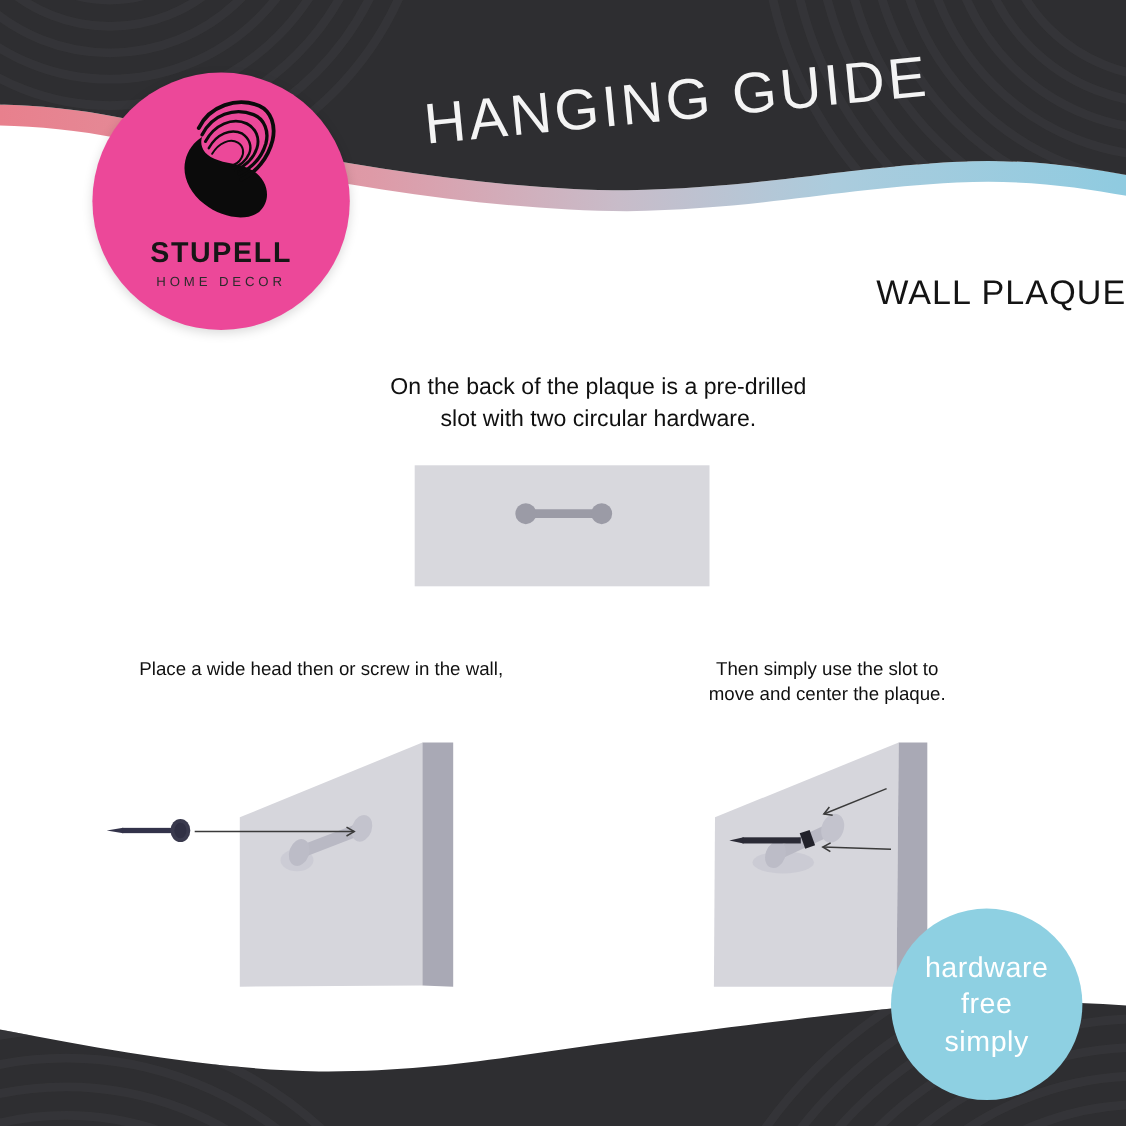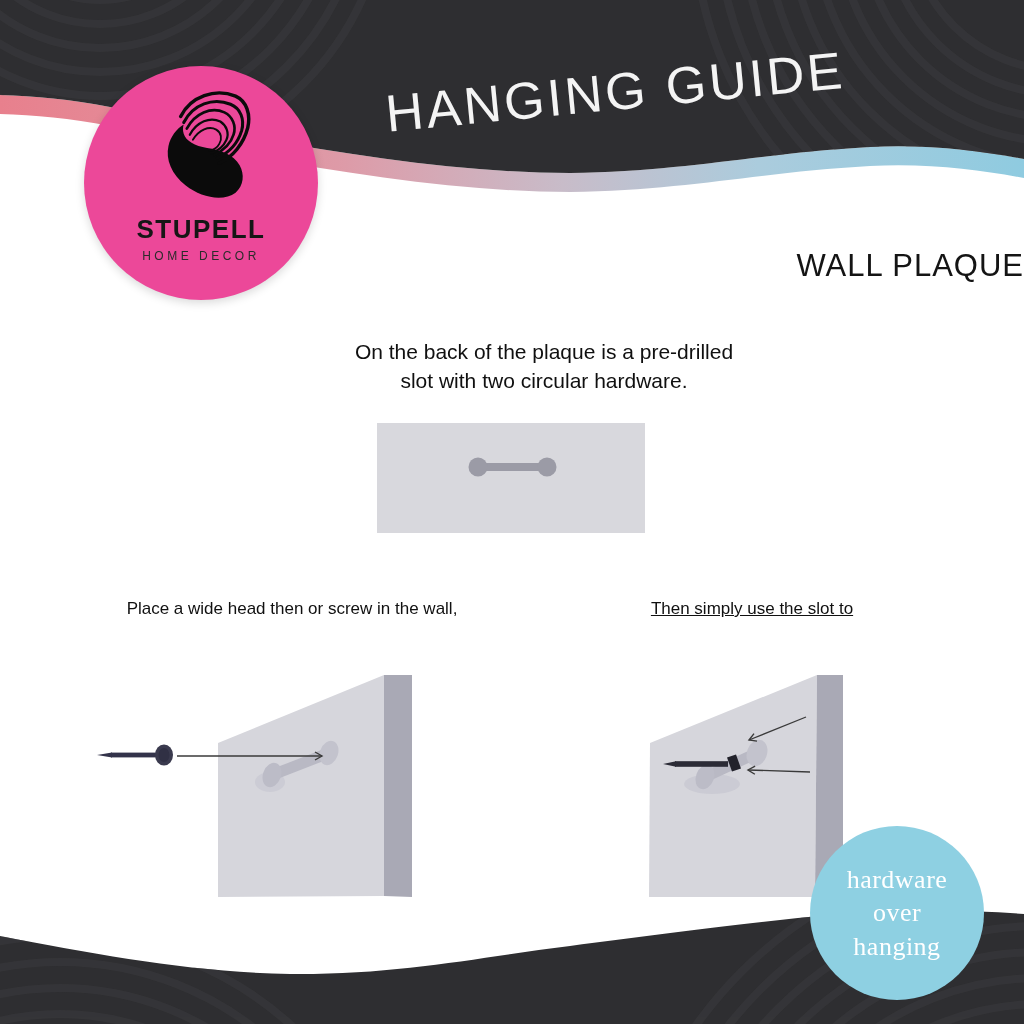--- a/index.html
+++ b/index.html
@@ -23,34 +23,34 @@
   .brand-name{font-size:26px;font-weight:bold;letter-spacing:1.5px;color:#161616;margin-top:2px;}
   .brand-tagline{font-size:12px;letter-spacing:3.5px;color:#2b2b2b;margin-top:4px;}
 
   
   .wall-plaque{left:0;top:248px;width:1024px;text-align:right;font-size:31px;
                letter-spacing:1px;color:#141414;}
   .intro{left:0;top:338px;width:1024px;text-align:center;font-size:21px;
          line-height:1.38;color:#101010;padding-left:32px;}
   .step-text{width:420px;text-align:center;font-size:17px;line-height:1.32;color:#101010;}
   #step1-text{left:82px;top:598px;}
-  #step2-text{left:542px;top:598px;text-decoration:underline;}
+  #step2-text{left:542px;top:598px;}
 
   
   .plaque-back{left:377px;top:423px;width:268px;height:110px;background:#d8d8dd;}
 
   
   #fig-left{left:80px;top:660px;width:340px;height:245px;}
   #fig-right{left:630px;top:660px;width:230px;height:245px;}
 
   
   .badge{left:810px;top:826px;width:174px;height:174px;border-radius:50%;
          background:#8ed0e2;display:flex;flex-direction:column;align-items:center;
          justify-content:center;z-index:6;text-align:center;}
-  .badge div{color:#ffffff;font-size:26px;line-height:1.28;letter-spacing:.5px;font-family:Liberation Serif, serif;}
+  .badge div{color:#ffffff;font-size:26px;line-height:1.28;letter-spacing:.5px;}
 
   
   #bottom-wave-svg{left:0;top:895px;width:1024px;height:129px;z-index:2;}
 </style>
 </head>
 <body>
 
 <svg id="top-wave-svg" class="abs" viewBox="0 0 1024 230" xmlns="http://www.w3.org/2000/svg">
   <defs>
     <linearGradient id="ribbonGrad" x1="0" y1="0" x2="1024" y2="0" gradientUnits="userSpaceOnUse">
@@ -123,20 +123,21 @@
     <circle cx="101" cy="44" r="9.5" fill="#9b9ba6"></circle>
     <circle cx="170" cy="44" r="9.5" fill="#9b9ba6"></circle>
   </svg>
 </div>
 
 <div id="step1-text" class="abs step-text">
   <div>Place a wide head then or screw in the wall,</div>
 </div>
 <div id="step2-text" class="abs step-text">
   <div>Then simply use the slot to</div>
+  <div>move and center the plaque.</div>
 </div>
 
 <svg id="fig-left" class="abs" viewBox="0 0 340 245" xmlns="http://www.w3.org/2000/svg">
   <defs>
     <marker id="arwL" markerWidth="12" markerHeight="12" refX="9" refY="5" orient="auto" markerUnits="userSpaceOnUse">
       <path d="M2,1 L9,5 L2,9" fill="none" stroke="#3a3a3a" stroke-width="1.4"></path>
     </marker>
   </defs>
 
   <polygon points="138,83 304,15 304,236 138,237" fill="#d6d6dc"></polygon>
@@ -202,15 +203,15 @@
     <circle cx="60" cy="1280" r="240"></circle>
       <circle cx="60" cy="1280" r="266"></circle>
     <circle cx="60" cy="1280" r="292"></circle>
       <circle cx="60" cy="1280" r="318"></circle>
     <circle cx="60" cy="1280" r="344"></circle>
   </g>
 </svg>
 
 <div class="abs badge">
   <div>hardware</div>
-  <div>over</div>
-  <div>hanging</div>
+  <div>free</div>
+  <div>simply</div>
 </div>
 
 </body></html>

